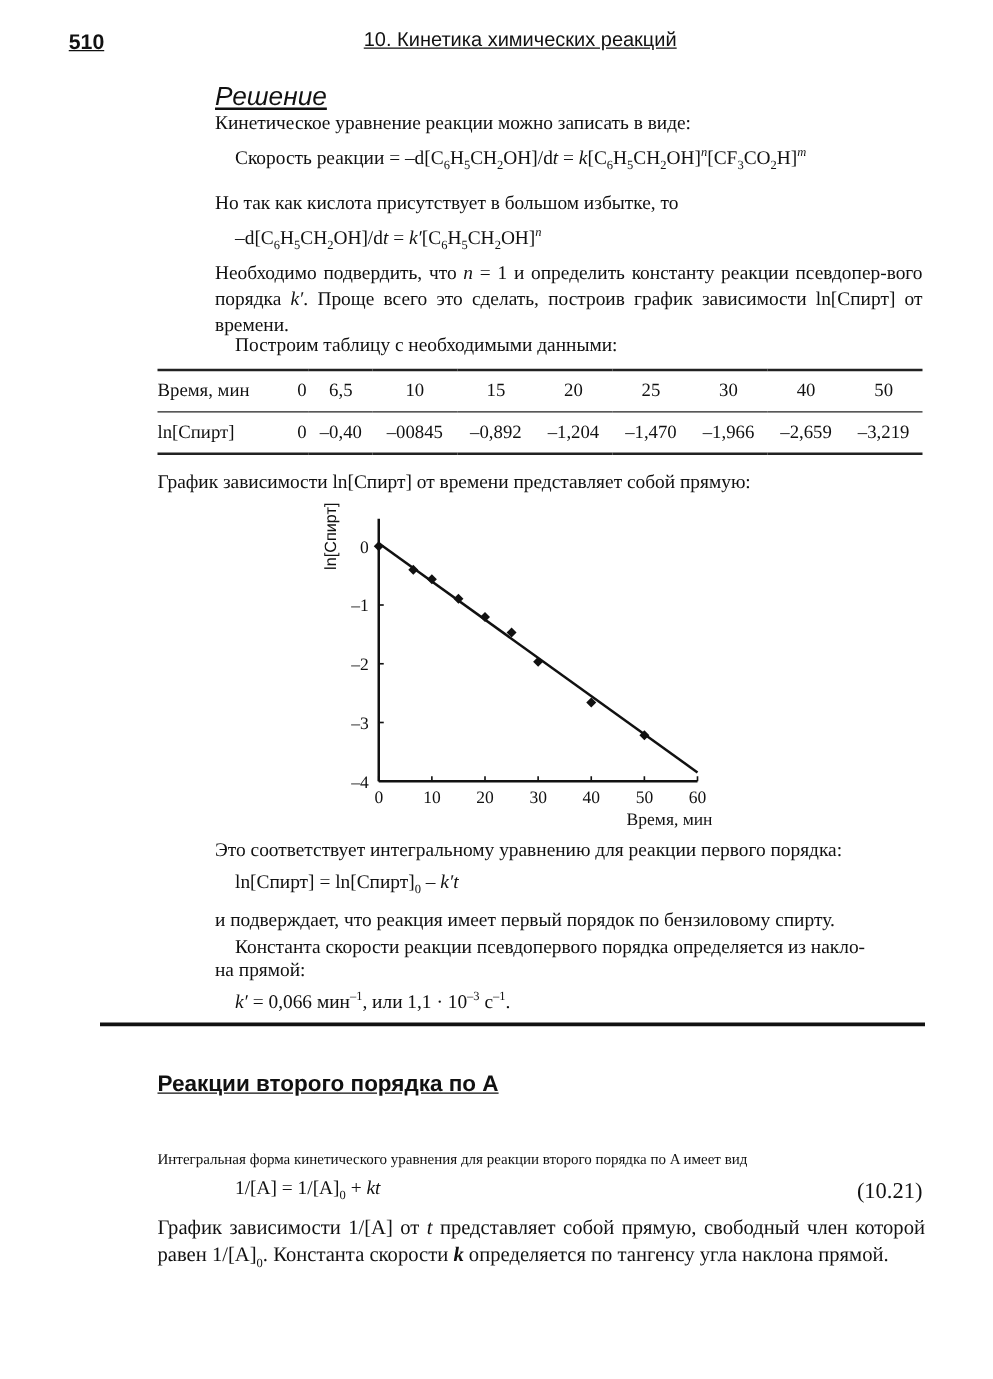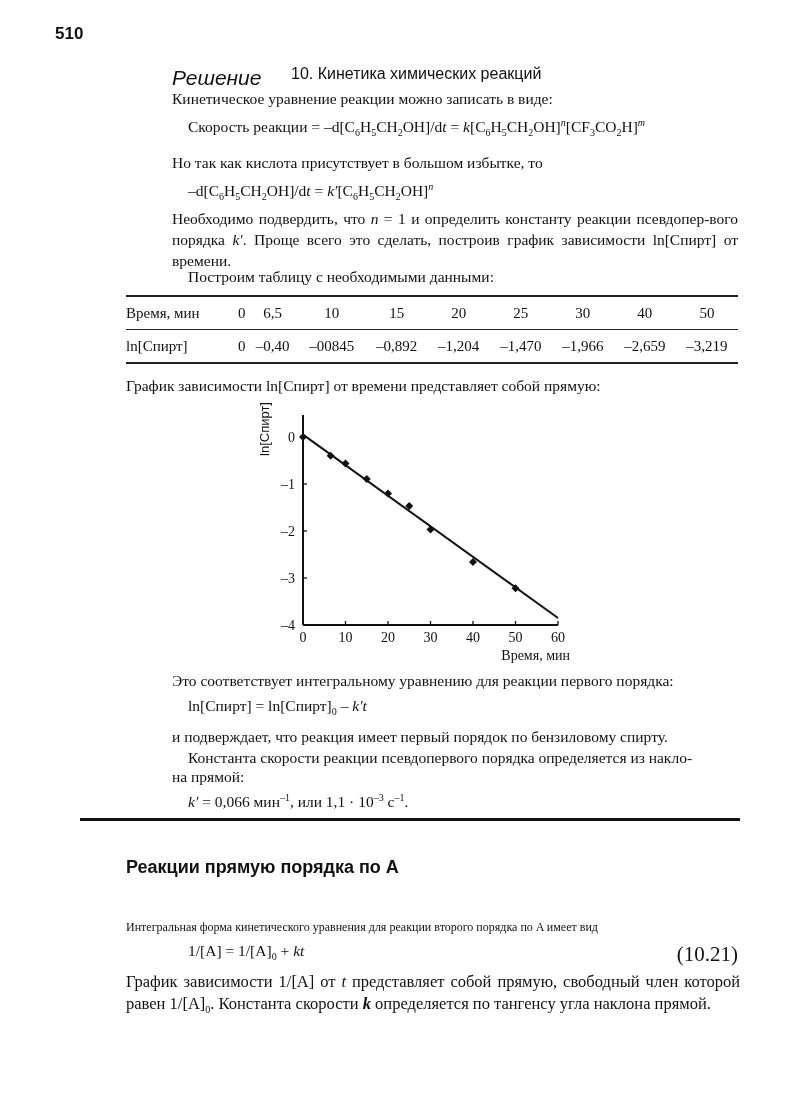--- a/index.html
+++ b/index.html
@@ -1,22 +1,22 @@
 <!DOCTYPE html>
 <html><head>
 <meta charset="utf-8">
 <style>
   html, body { margin: 0; padding: 0; background: #ffffff; }
   body { width: 794px; height: 1103px; position: relative; overflow: hidden;
          font-family: "Liberation Serif", serif; color: #111; }
   .abs { position: absolute; }
-  .sans { font-family: "Liberation Sans", sans-serif; }
+  .sans { font-family: "Liberation Sans", sans-serif; text-decoration: underline; }
   .serif { font-family: "Liberation Serif", serif; }
   .page-num { left: 55px; top: 24px; font-size: 17px; font-weight: bold; }
-  .running-head { left: 291px; top: 24px; font-size: 16px; margin-top: 41px; }
+  .running-head { left: 291px; top: 24px; font-size: 16px; }
   .p { font-size: 15.5px; line-height: 21px; }
   .it { font-style: italic; }
   sub, sup { font-size: 10px; line-height: 0; }
   .just { text-align: justify; }
   table.data { position: absolute; left: 126px; top: 295px; width: 612px;
                border-collapse: collapse; font-size: 15px; }
   table.data td { height: 32px; padding: 0; text-align: center; }
   table.data td.hdr { text-align: left; width: 110px; }
   table.data tr.r1 td { border-top: 2px solid #222; border-bottom: 1.5px solid #222; }
   table.data tr.r2 td { border-bottom: 2px solid #222; }
@@ -135,23 +135,23 @@
 </div>
 <div class="abs p" style="left:172px; top:726px;">и подверждает, что реакция имеет первый порядок по бензиловому спирту.</div>
 <div class="abs p" style="left:188px; top:747px;">Константа скорости реакции псевдопервого порядка определяется из накло-</div>
 <div class="abs p" style="left:172px; top:766px;">на прямой:</div>
 <div class="abs p" style="left:188px; top:791px;">
   <i>k′</i><span> = 0,066 мин</span><sup>–1</sup><span>, или 1,1 · 10</span><sup>–3</sup><span> с</span><sup>–1</sup><span>.</span>
 </div>
 
 <div class="abs divider"></div>
 
-<div class="abs sans h2">Реакции прямую порядка по A</div>
+<div class="abs sans h2">Реакции второго порядка по A</div>
 <div class="abs just" style="left:126px; top:916px; width:614px; font-size:12px; line-height:22px;">Интегральная форма кинетического уравнения для реакции второго порядка по A имеет вид</div>
 
 <div class="abs" style="left:172px; top:942px; font-size:15.5px;margin-left:16px;">
   <span>1/[A] = 1/[A]</span><sub>0</sub><span> + </span><i>kt</i>
 </div>
-<div class="abs eqnum" style="top:942px; font-size:21px;">(10.21)</div>
+<div class="abs eqnum" style="top:942px; font-size:18px;">(10.21)</div>
 
 <div class="abs just" style="left:126px; top:971px; width:614px; font-size:16.5px; line-height:22px;">
   <span>График зависимости 1/[A] от </span><i>t</i><span> представляет собой прямую, свободный член которой равен 1/[A]</span><sub>0</sub><span>. Константа скорости </span><i style="font-weight:bold">k</i><span> определяется по тангенсу угла наклона прямой.</span>
 </div>
 
 </body></html>

